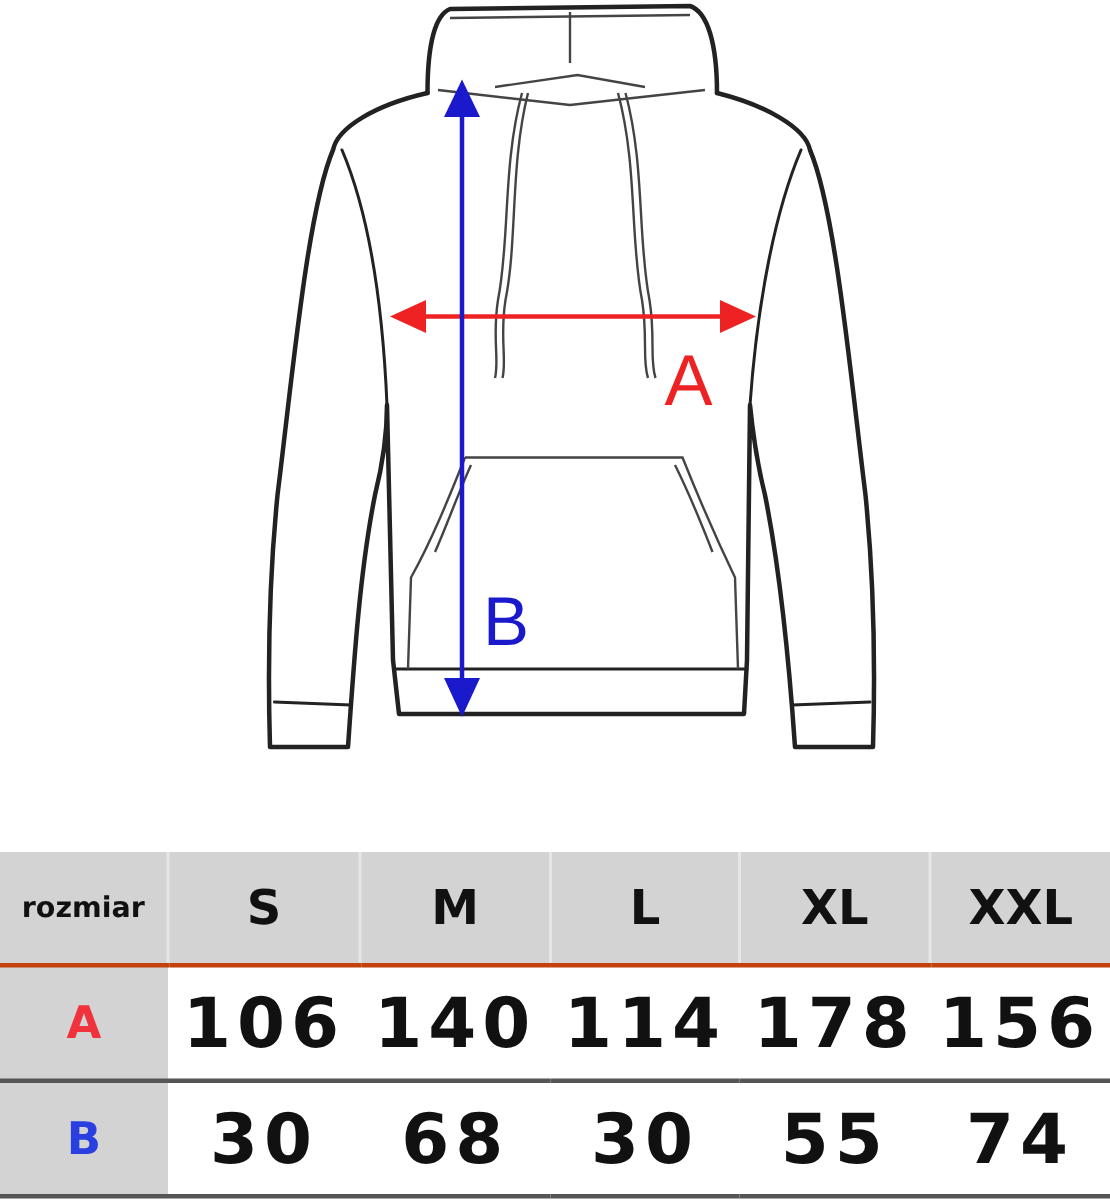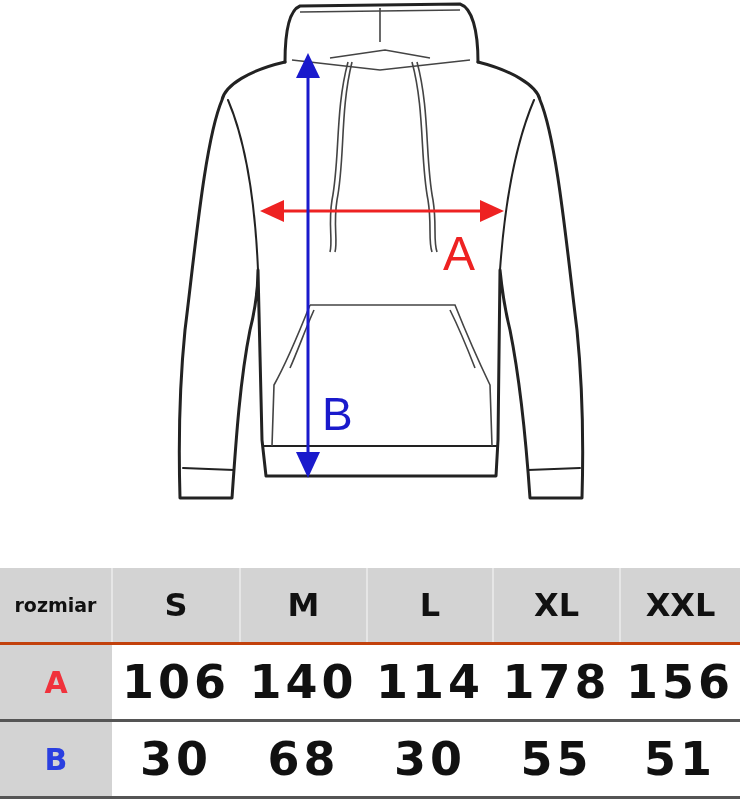--- a/index.html
+++ b/index.html
@@ -87,16 +87,16 @@
     <td>114</td>
     <td>178</td>
     <td>156</td>
   </tr>
   <tr class="row">
     <td class="label" style="color:#2a3fe0">B</td>
     <td>30</td>
     <td>68</td>
     <td>30</td>
     <td>55</td>
-    <td>51</td>
+    <td>74</td>
   </tr>
 </tbody>
   </table>
 
 </body></html>

